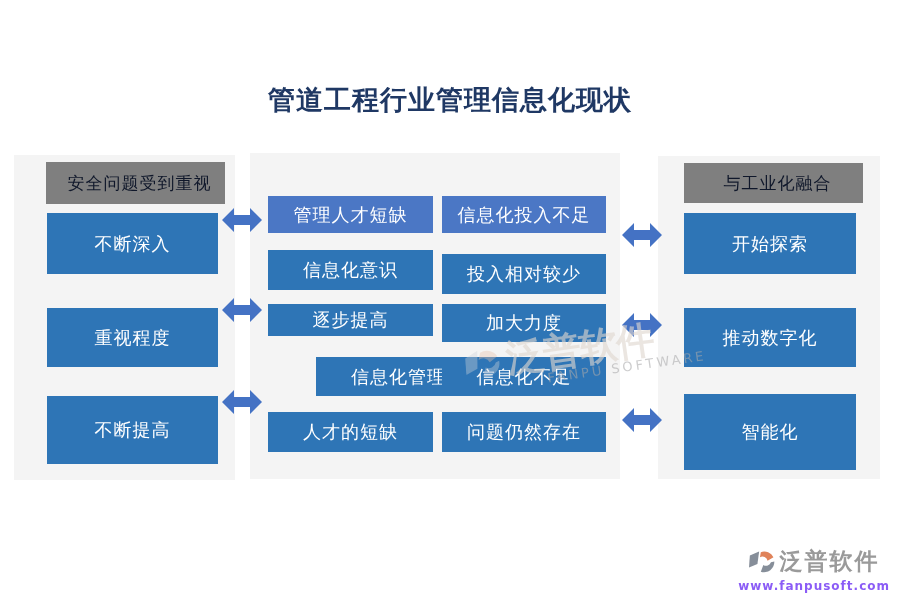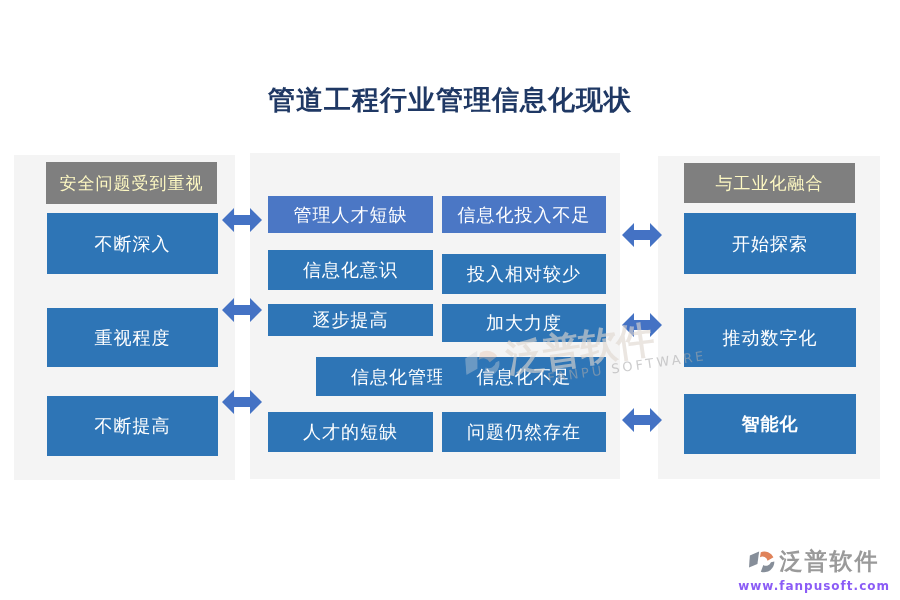--- a/index.html
+++ b/index.html
@@ -9,23 +9,23 @@
   }
   .title{
     position:absolute;left:0;top:82px;width:900px;text-align:center;
     font-size:27px;letter-spacing:1px;color:#1f3864;font-weight:600;
   }
   .panel{position:absolute;background:#f4f4f4;}
   .panel-left{left:14px;top:155px;width:221px;height:325px;}
   .panel-mid{left:250px;top:153px;width:370px;height:326px;}
   .panel-right{left:658px;top:156px;width:222px;height:323px;}
   .hdr{
-    position:absolute;background:#7f7f7f;color:#fef9c3;
+    position:absolute;background:#7f7f7f;color:#0f172a;
     display:flex;align-items:center;justify-content:center;
-    font-size:17px;letter-spacing:1px;
+    font-size:17px;letter-spacing:1px;padding-left:8px;
   }
   .box{
     position:absolute;background:#2e75b6;color:#ffffff;
     display:flex;align-items:center;justify-content:center;
     font-size:18px;letter-spacing:1px;
   }
   .box.light{background:#4b77c5;}
   .arrow{position:absolute;width:40px;height:28px;}
   .watermark{
     position:absolute;left:462px;top:344px;z-index:5;pointer-events:none;
@@ -58,39 +58,39 @@
 <body>
 
 <div class="stage">
 
   <div class="title">管道工程行业管理信息化现状</div>
 
   <div class="panel panel-left"></div>
   <div class="hdr" style="left:46px;top:162px;width:171px;height:42px;">安全问题受到重视</div>
   <div class="box" style="left:47px;top:213px;width:171px;height:61px;">不断深入</div>
   <div class="box" style="left:47px;top:308px;width:171px;height:59px;font-family:Liberation Mono, monospace;">重视程度</div>
-  <div class="box" style="left:47px;top:396px;width:171px;height:60px;">不断提高</div>
+  <div class="box" style="left:47px;top:396px;width:171px;height:68px;">不断提高</div>
 
   <div class="panel panel-mid"></div>
   <div class="box light" style="left:268px;top:196px;width:165px;height:37px;">管理人才短缺</div>
   <div class="box light" style="left:442px;top:196px;width:164px;height:37px;">信息化投入不足</div>
   <div class="box" style="left:268px;top:250px;width:165px;height:40px;">信息化意识</div>
   <div class="box" style="left:442px;top:254px;width:164px;height:40px;">投入相对较少</div>
   <div class="box" style="left:268px;top:304px;width:165px;height:32px;">逐步提高</div>
   <div class="box" style="left:442px;top:304px;width:164px;height:38px;">加大力度</div>
   <div class="box" style="left:268px;top:357px;width:165px;height:39px;margin-left:48px;">信息化管理</div>
   <div class="box" style="left:442px;top:357px;width:164px;height:39px;">信息化不足</div>
   <div class="box" style="left:268px;top:412px;width:165px;height:40px;">人才的短缺</div>
   <div class="box" style="left:442px;top:412px;width:164px;height:40px;">问题仍然存在</div>
 
   <div class="panel panel-right"></div>
   <div class="hdr" style="left:684px;top:163px;width:171px;height:40px;">与工业化融合</div>
   <div class="box" style="left:684px;top:213px;width:172px;height:61px;">开始探索</div>
   <div class="box" style="left:684px;top:308px;width:172px;height:59px;">推动数字化</div>
-  <div class="box" style="left:684px;top:394px;width:172px;height:60px;font-weight:bold;">智能化</div>
+  <div class="box" style="left:684px;top:394px;width:172px;height:76px;">智能化</div>
 
   <svg class="arrow" style="left:222px;top:206px;" viewBox="0 0 40 28">
     <polygon points="0,14 12,2 12,9 28,9 28,2 40,14 28,26 28,19 12,19 12,26" fill="#4472c4"></polygon>
     </svg>
   <svg class="arrow" style="left:222px;top:296px;" viewBox="0 0 40 28">
     <polygon points="0,14 12,2 12,9 28,9 28,2 40,14 28,26 28,19 12,19 12,26" fill="#4472c4"></polygon>
     </svg>
   <svg class="arrow" style="left:222px;top:388px;" viewBox="0 0 40 28">
     <polygon points="0,14 12,2 12,9 28,9 28,2 40,14 28,26 28,19 12,19 12,26" fill="#4472c4"></polygon>
     </svg>

